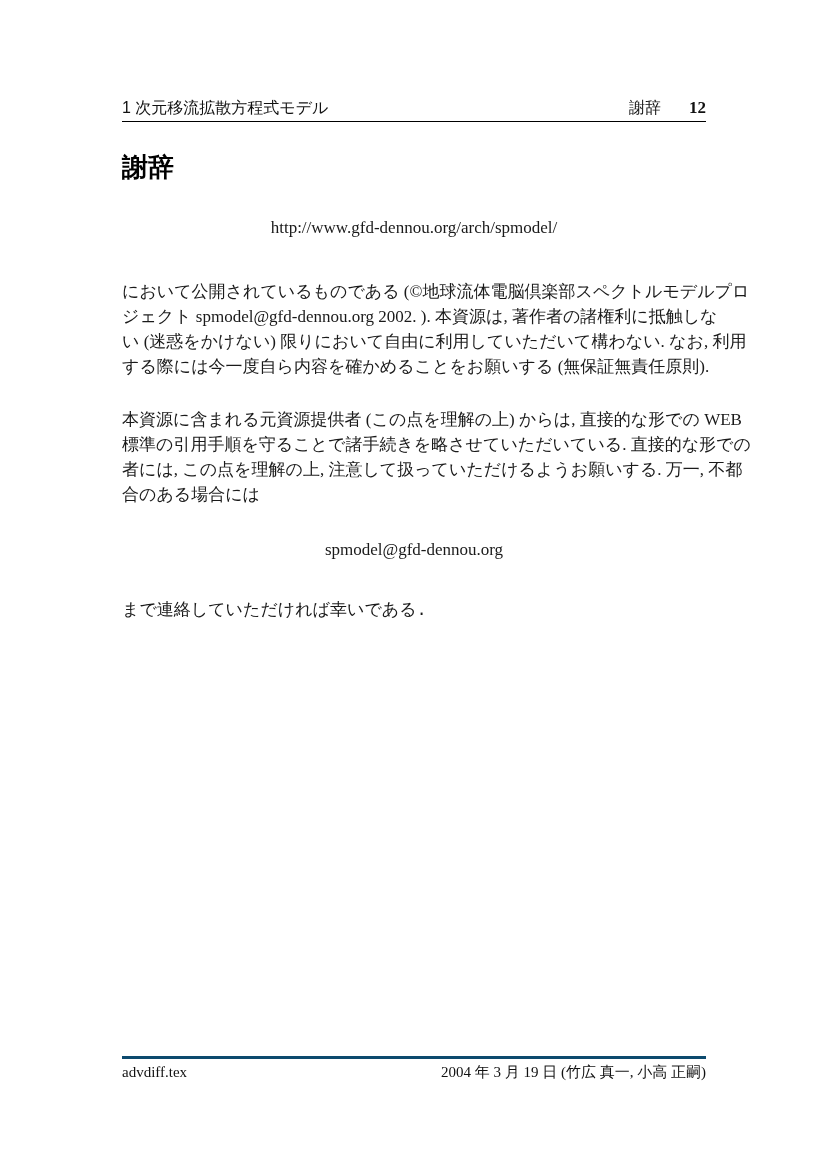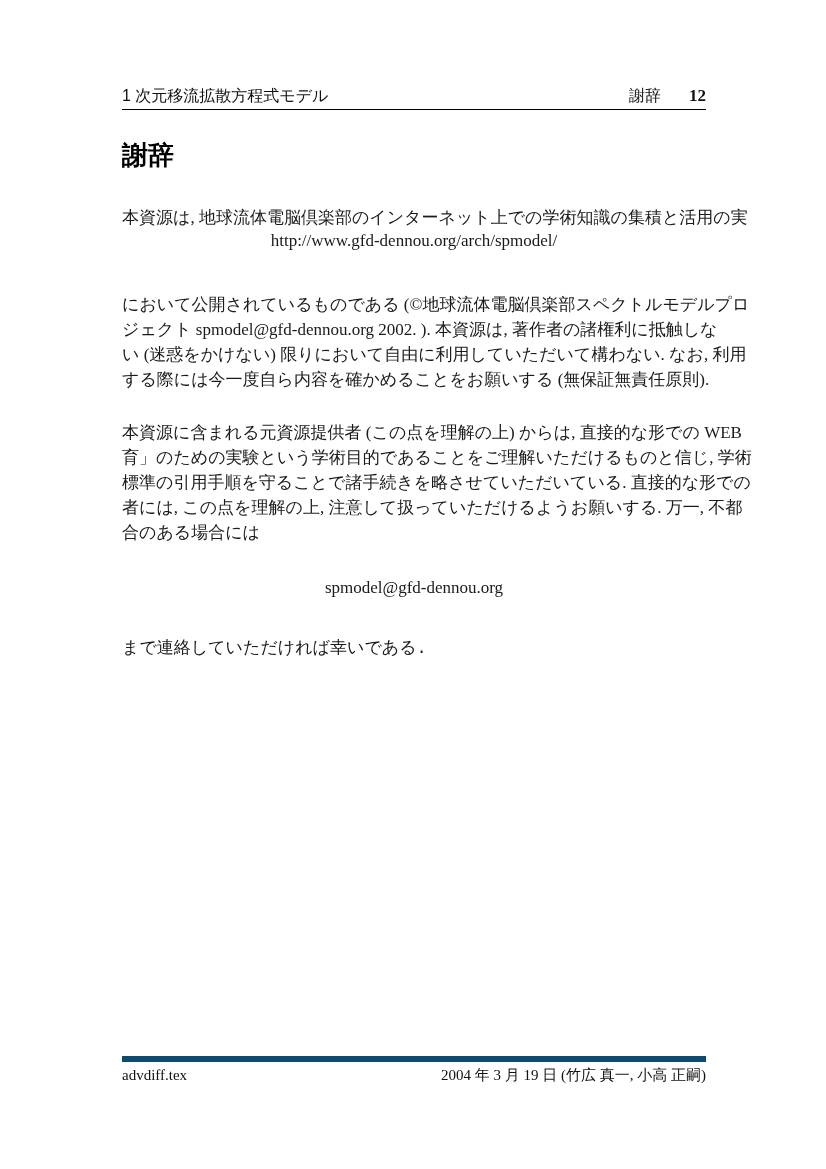--- a/index.html
+++ b/index.html
@@ -35,20 +35,21 @@
     line-height: 20px;
   }
   .running-header .hdr-left { font-weight: bold; }
   .running-header .hdr-left .hdr-title-text { font-weight: normal; }
   .hdr-right { display: flex; gap: 28px; align-items: baseline; }
   .hdr-section { font-weight: normal; }
   .hdr-pagenum {
     font-weight: bold;
     font-family: "Liberation Serif", "DejaVu Serif", serif;
     font-size: 17px;
+    margin-top: 12px;
   }
   h1.section-title {
     margin: 30px 0 0 0;
     font-family: "Liberation Sans", "DejaVu Sans", sans-serif;
     font-weight: bold;
     font-size: 26px;
     line-height: 30px;
     color: #000000;
   }
   .para {
@@ -70,21 +71,21 @@
     color: #1a1a1a;
   }
   .url-line { }
   .email-line { margin-top: 32px; }
   .closing { margin-top: 37px; font-family: Liberation Mono, monospace; }
   .footer {
     position: absolute;
     left: 122px;
     width: 584px;
     top: 1056px;
-    border-top: 6px solid #0c4a6e;
+    border-top: 3px solid #0c4a6e;
     padding-top: 4px;
     display: flex;
     justify-content: space-between;
     align-items: baseline;
     font-size: 15px;
     line-height: 19px;
     color: #111111;
   }
 </style>
 </head>
@@ -99,35 +100,33 @@
       </span>
       <span class="hdr-right">
         <span class="hdr-section">謝辞</span>
         <span class="hdr-pagenum">12</span>
       </span>
     </div>
 
     <h1 class="section-title">謝辞</h1>
 
     <div class="para p1">
-        <div class="line">本資源は, 地球流体電脳倶楽部のインターネット上での学術知識の集積と活用の実</div>
       </div>
 
     <div class="centered-line url-line">http://www.gfd-dennou.org/arch/spmodel/</div>
 
     <div class="para p2">
         <div class="line">において公開されているものである (©地球流体電脳倶楽部スペクトルモデルプロ</div>
         <div class="line">ジェクト spmodel@gfd-dennou.org 2002. ). 本資源は, 著作者の諸権利に抵触しな</div>
         <div class="line">い (迷惑をかけない) 限りにおいて自由に利用していただいて構わない. なお, 利用</div>
         <div class="line">する際には今一度自ら内容を確かめることをお願いする (無保証無責任原則).</div>
       </div>
 
     <div class="para p3">
         <div class="line">本資源に含まれる元資源提供者 (この点を理解の上) からは, 直接的な形での WEB</div>
-        <div class="line">育」のための実験という学術目的であることをご理解いただけるものと信じ, 学術</div>
         <div class="line">標準の引用手順を守ることで諸手続きを略させていただいている. 直接的な形での</div>
         <div class="line">者には, この点を理解の上, 注意して扱っていただけるようお願いする. 万一, 不都</div>
         <div class="line">合のある場合には</div>
       </div>
 
     <div class="centered-line email-line">spmodel@gfd-dennou.org</div>
 
     <div class="para closing">
       <div class="line">まで連絡していただければ幸いである.</div>
     </div>

